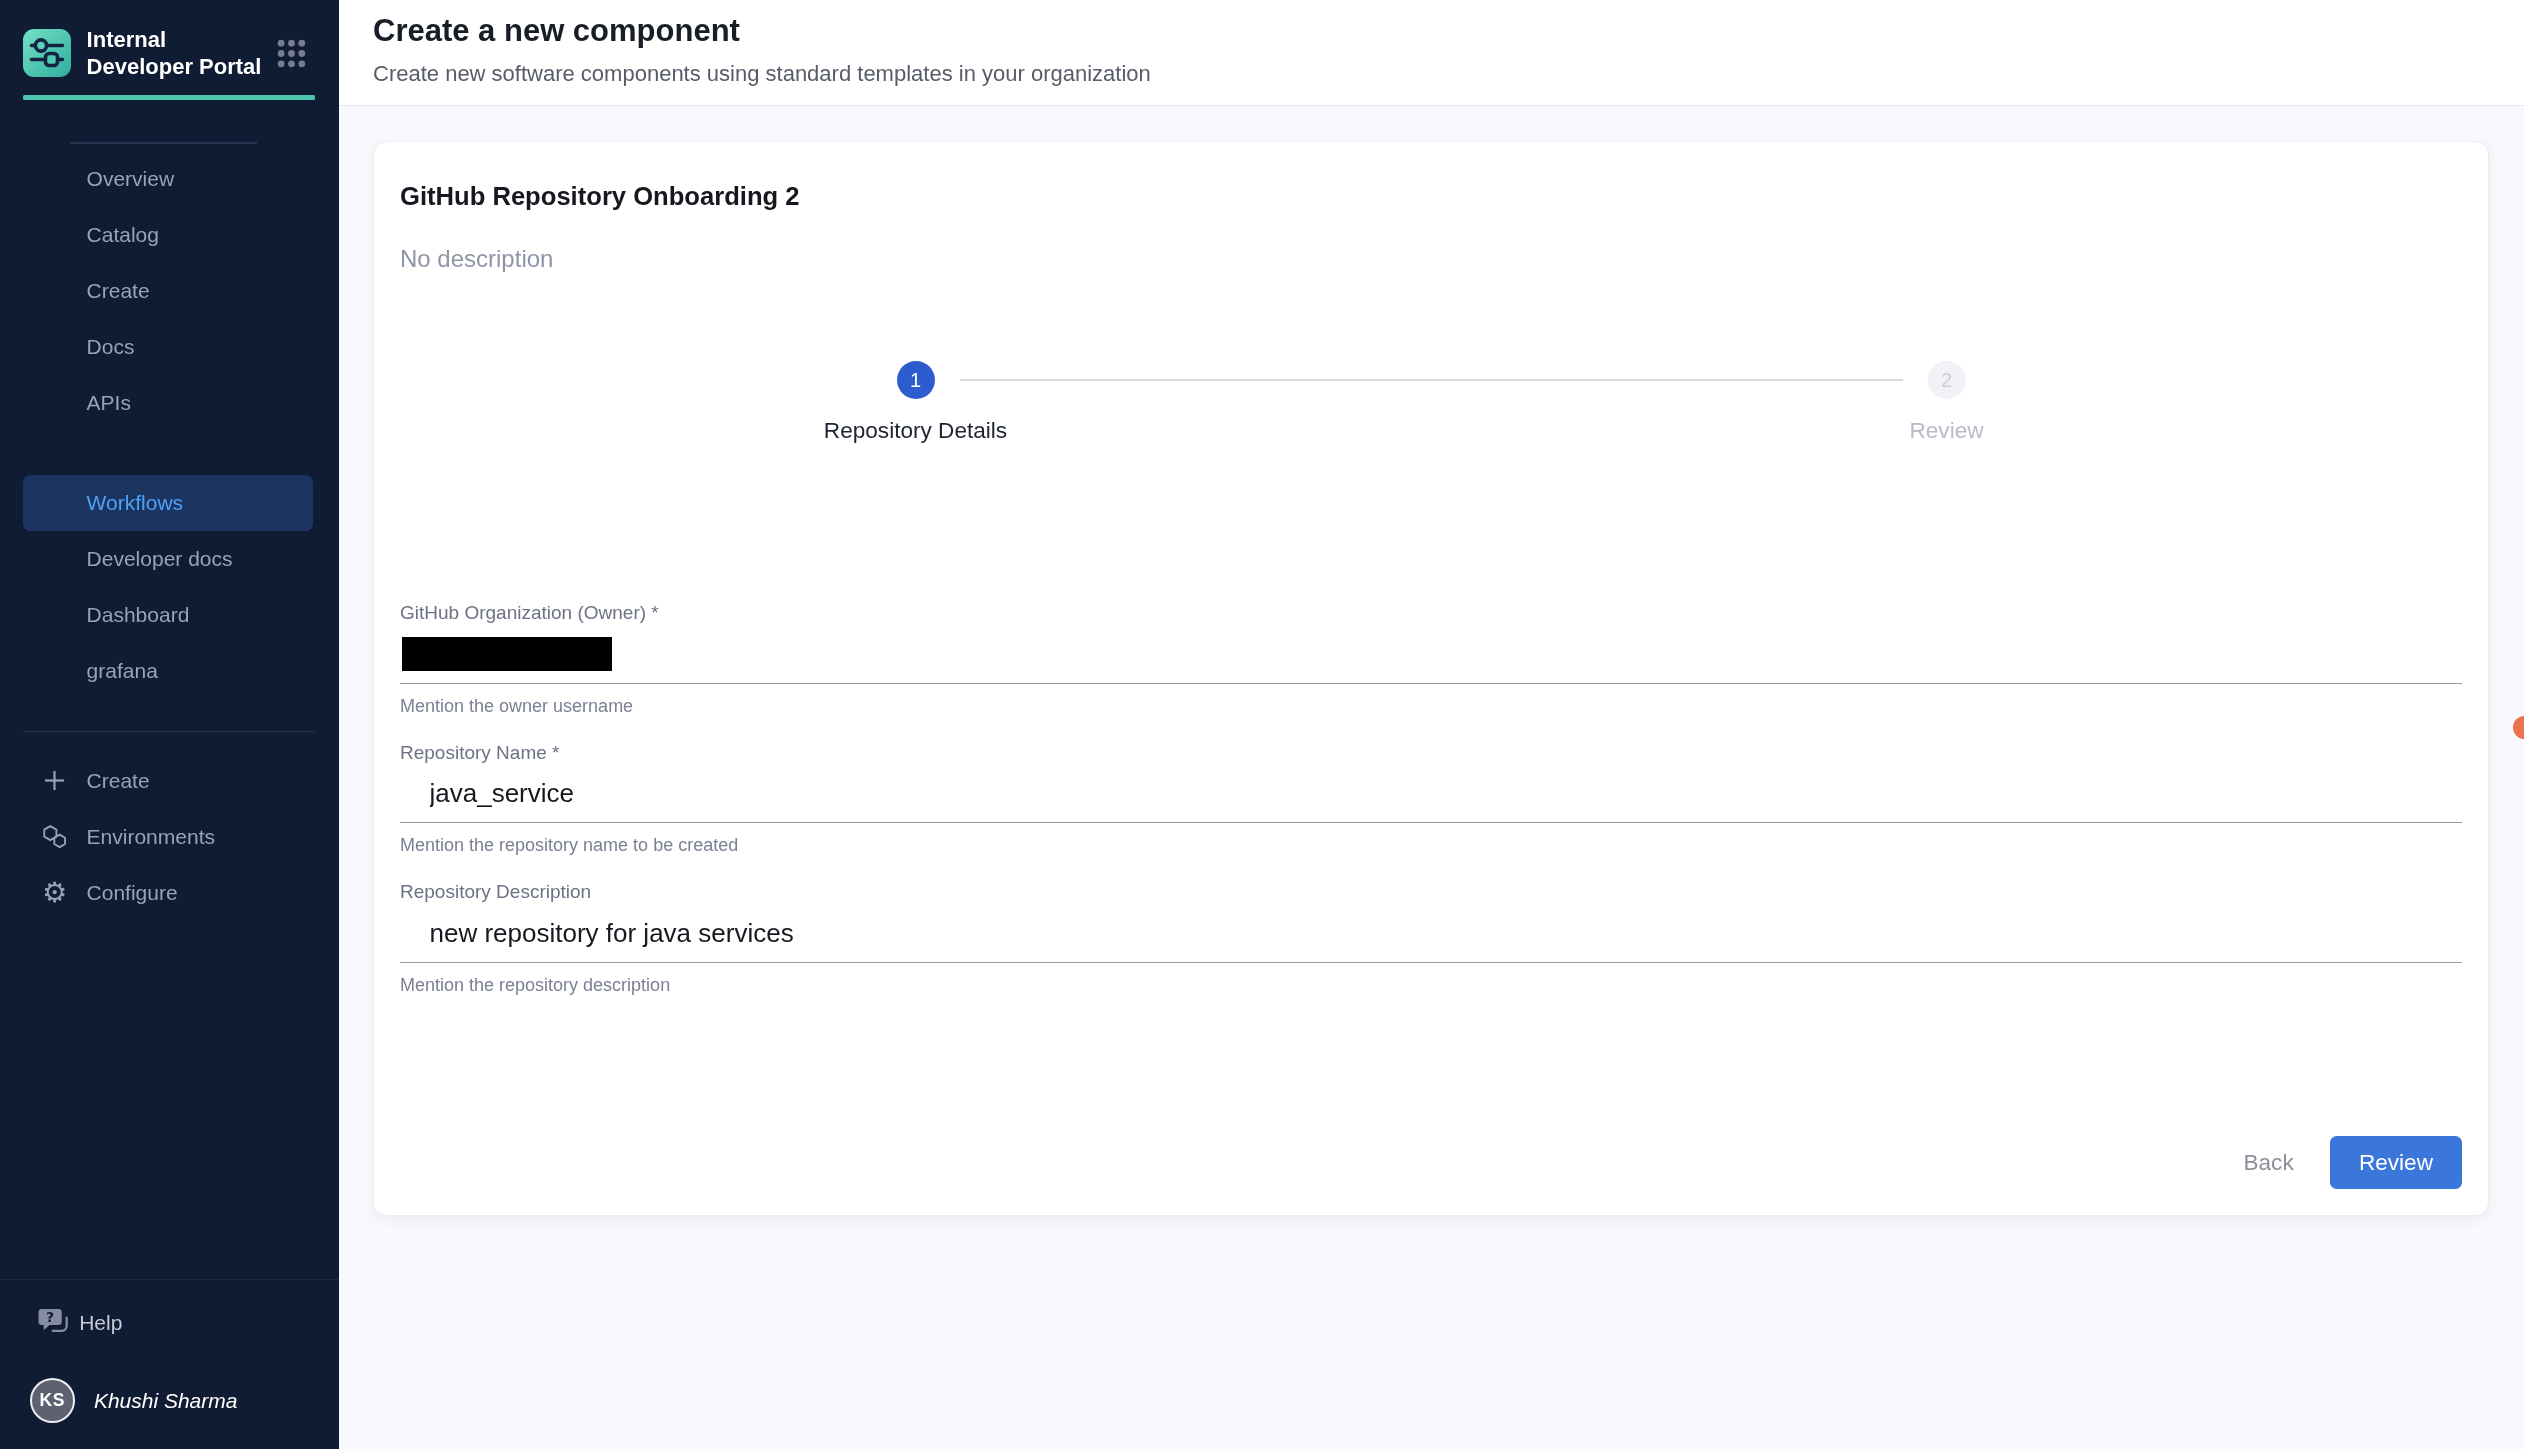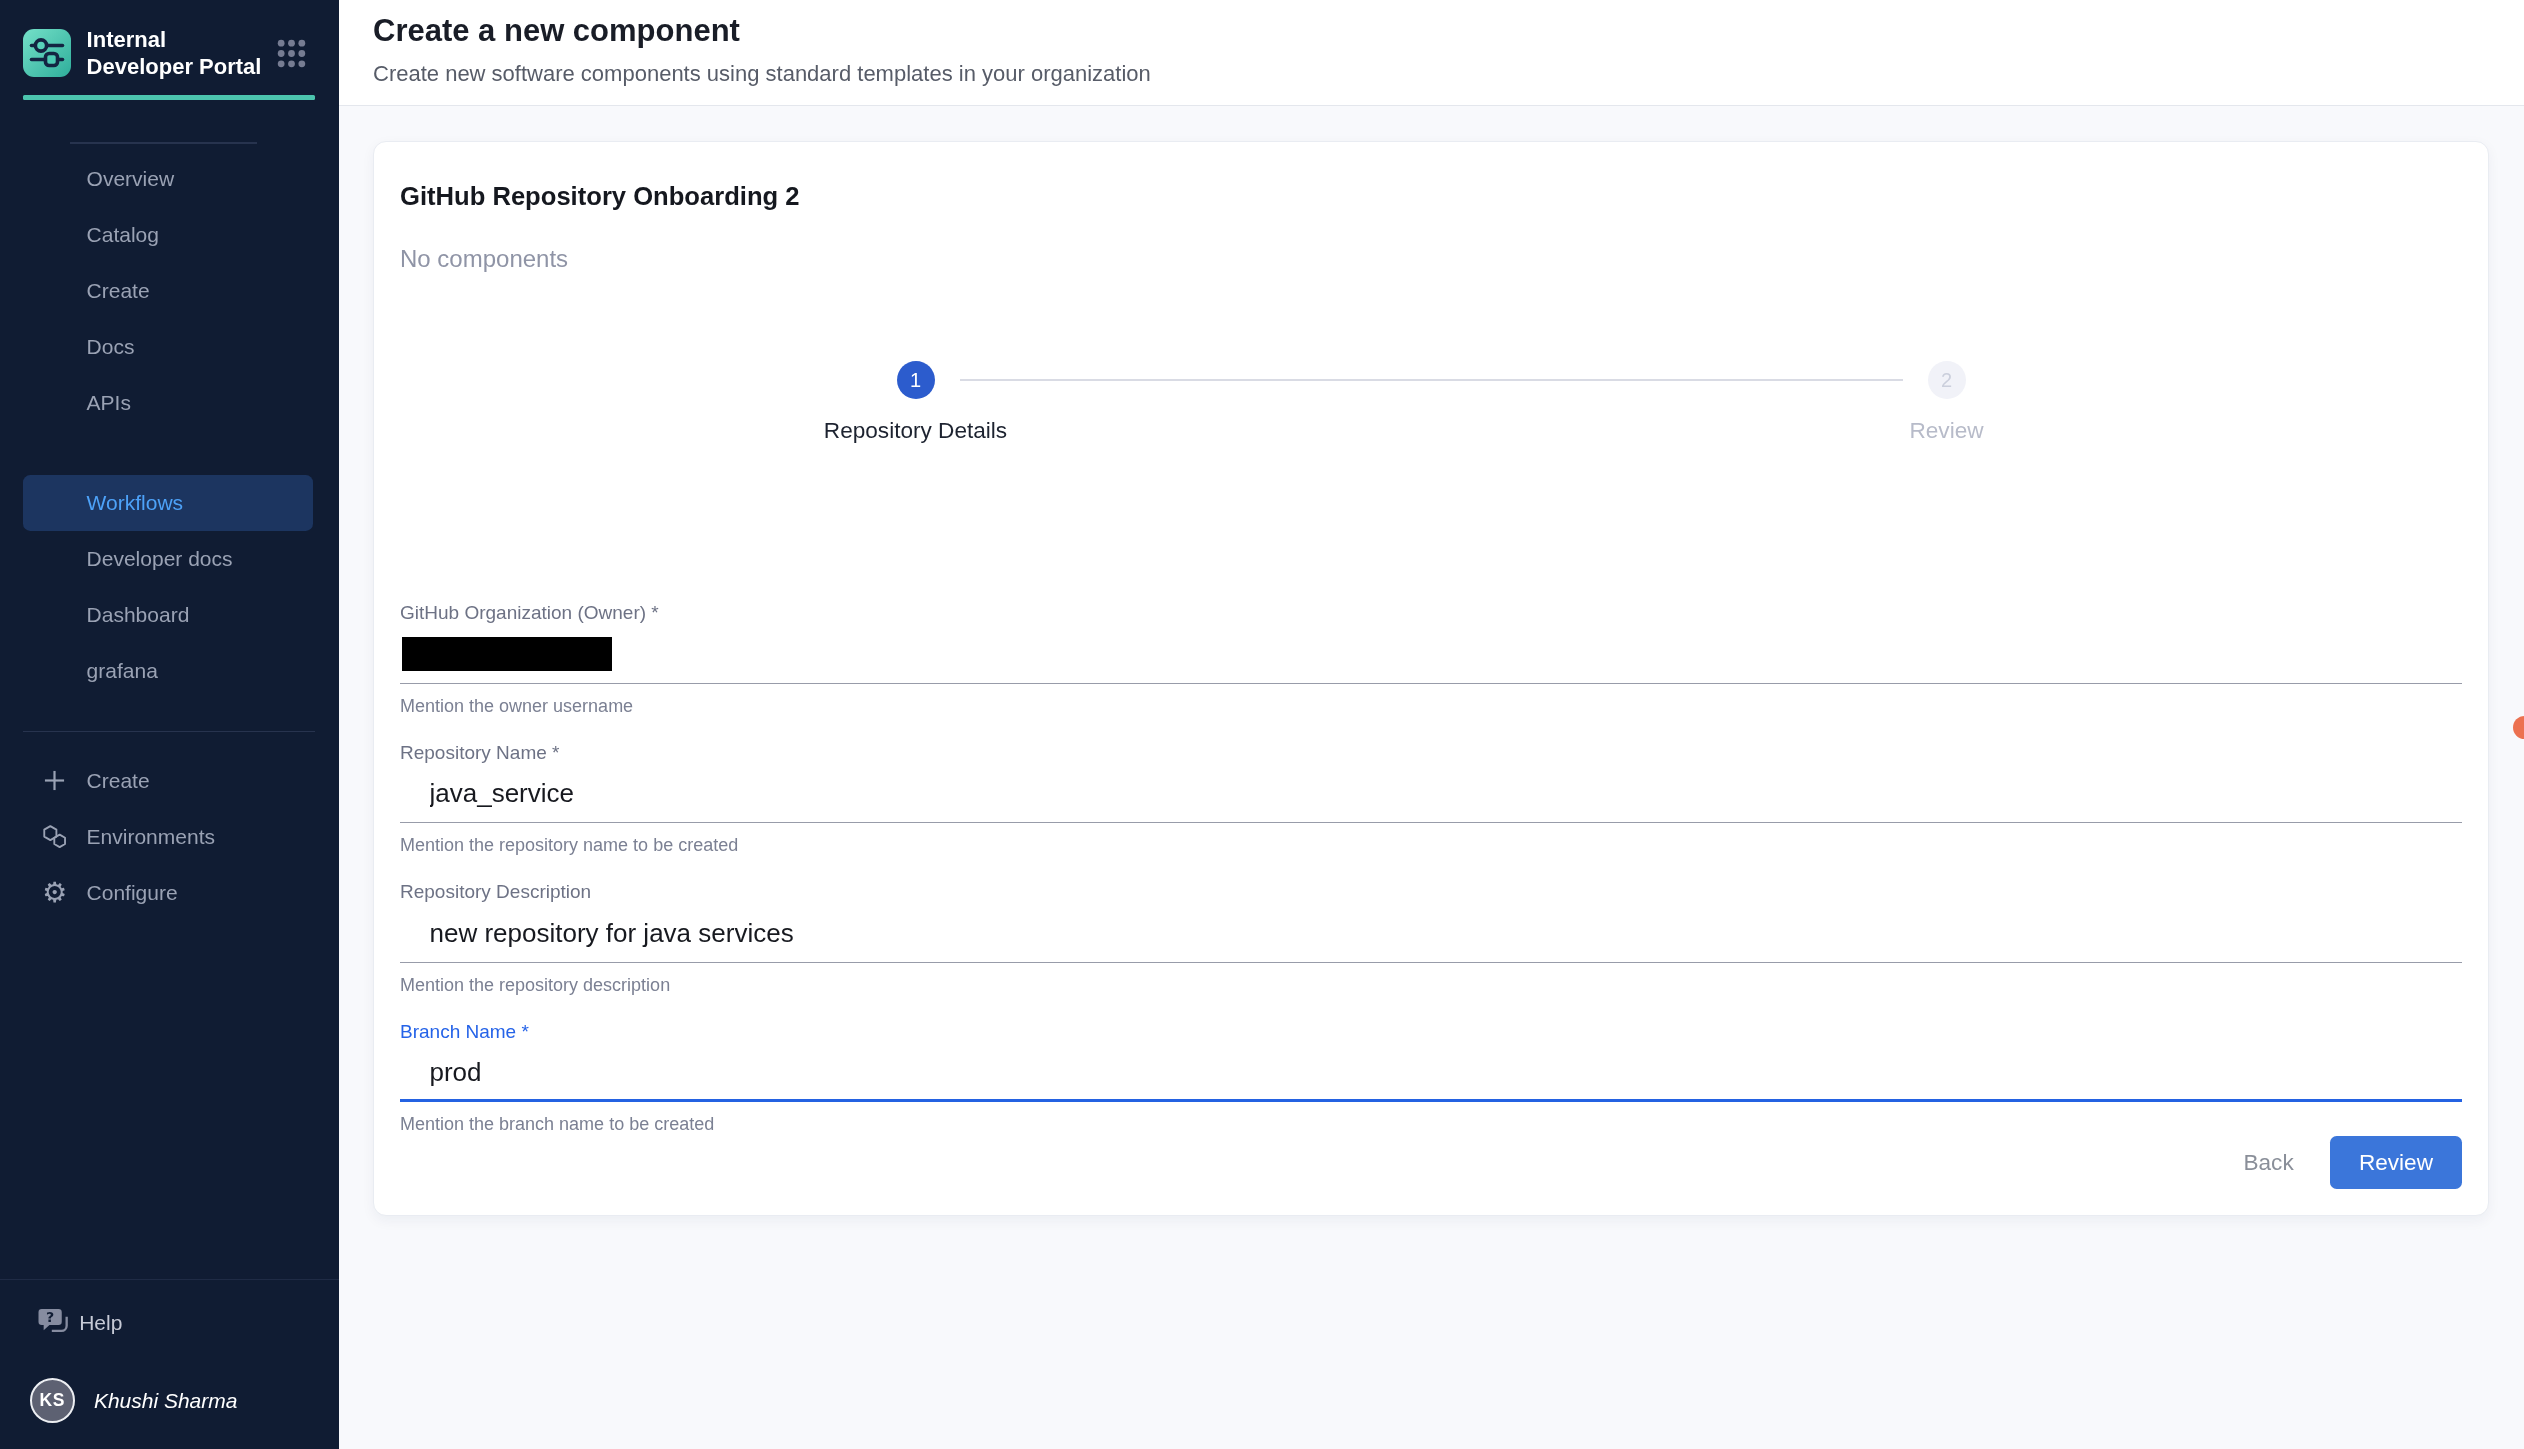--- a/index.html
+++ b/index.html
@@ -203,21 +203,21 @@
 
 <main class="main">
   <header class="page-header">
     <div class="page-title">Create a new component</div>
     <div class="page-subtitle">Create new software components using standard templates in your organization</div>
   </header>
 
   <section class="content">
     <div class="card">
       <div class="card-title">GitHub Repository Onboarding 2</div>
-      <div class="card-desc">No components</div>
+      <div class="card-desc">No description</div>
 
       <div class="stepper">
         <div class="step-connector"></div>
         <div class="step">
           <div class="step-circle">1</div>
           <div class="step-label">Repository Details</div>
         </div>
         <div class="step upcoming">
           <div class="step-circle">2</div>
           <div class="step-label">Review</div>
@@ -242,27 +242,20 @@
         </div>
 
         <div class="field">
           <div class="field-label">Repository Description</div>
           <div class="value-row">
             <input class="value-input" type="text" readonly="" value="new repository for java services" style="">
           </div>
           <div class="helper">Mention the repository description</div>
         </div>
 
-        <div class="field focused">
-          <div class="field-label">Branch Name *</div>
-          <div class="value-row">
-            <input class="value-input" type="text" readonly="" value="prod" style="">
-          </div>
-          <div class="helper">Mention the branch name to be created</div>
-        </div>
       </div>
 
       <div class="actions">
         <button class="btn-back">Back</button>
         <button class="btn-review">Review</button>
       </div>
     </div>
 
     <div class="fab-dot"></div>
   </section>

